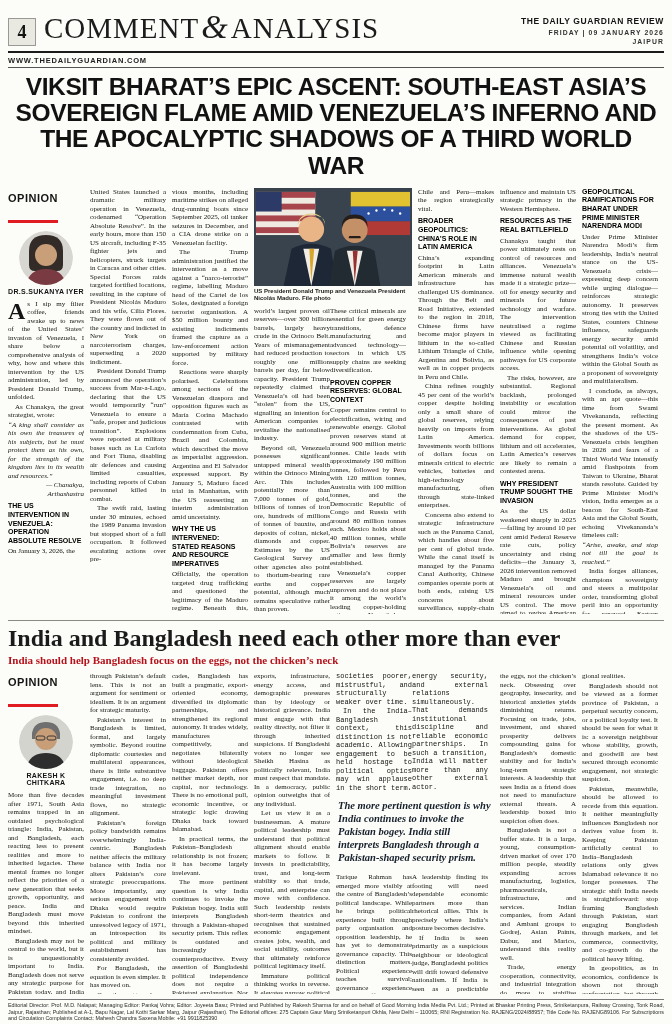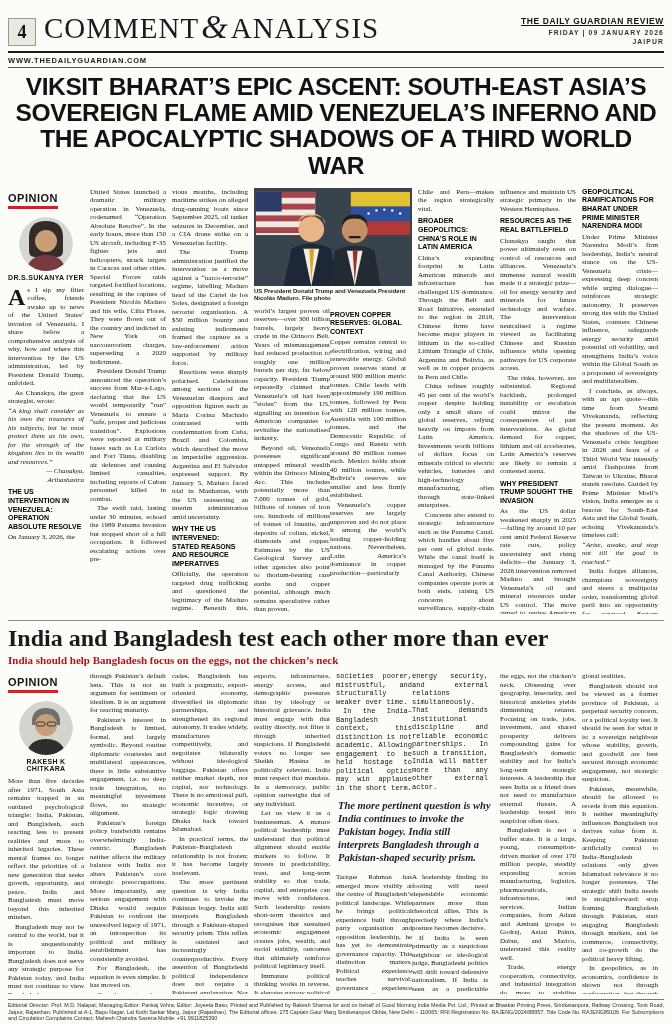--- a/index.html
+++ b/index.html
@@ -7,42 +7,42 @@
         font-family:"Liberation Serif",serif;color:#141414;overflow:hidden;
         padding:6px 8px;box-sizing:border-box;}
   
   .masthead{display:flex;align-items:flex-end;justify-content:space-between;padding:2px 0 4px;}
   .mh-left{display:flex;align-items:flex-end;gap:8px;}
   .pagenum{width:26px;height:26px;background:#e9e9e2;border:1px solid #9a9a92;
            font:700 18px "Liberation Serif",serif;display:flex;align-items:center;justify-content:center;}
   .section-title{font:400 29px "Liberation Serif",serif;letter-spacing:1px;color:#1c1c1c;white-space:nowrap;}
   .section-title .amp{font-style:italic;font-size:34px;font-family:"Liberation Serif",serif;padding:0 2px;}
   .mh-right{text-align:right;font-family:"Liberation Sans",sans-serif;line-height:1.35;}
-  .paper-name{font-weight:700;font-size:8.5px;letter-spacing:.6px;text-decoration:underline;}
+  .paper-name{font-weight:700;font-size:8.5px;letter-spacing:.6px;}
   .date-line,.city-line{font-weight:700;font-size:6.8px;letter-spacing:1.1px;color:#333;}
   .rule-heavy{border-top:2px solid #1b1b1b;margin:1px 0 2px;}
   .rule-thin{border-top:1px solid #555;margin:0 0 2px;}
   .website-row{font:700 7.5px "Liberation Sans",sans-serif;letter-spacing:.8px;color:#222;padding:1px 0 2px;}
   
   .headline1{font:900 24.5px/1.07 "Liberation Sans",sans-serif;letter-spacing:-.4px;
              text-align:center;color:#121212;margin:6px 2px 9px;}
   .body-grid{display:flex;gap:6px;overflow:hidden;}
   .bg1{height:426px;}
   .col{width:76px;flex:none;overflow:hidden;}
   .colwide{width:158px;flex:none;display:flex;flex-direction:column;overflow:hidden;}
   .subcols{display:flex;gap:0;flex:1;overflow:hidden;}
   .p{font-size:7px;line-height:8.5px;text-align:justify;margin:0 0 1px;text-indent:7px;}
   .noind{text-indent:0;}
   .qt{font-style:italic;}
   .attr{font-style:italic;text-align:right;text-indent:0;}
   .sh{font:700 7px/8.6px "Liberation Sans",sans-serif;margin:4px 0 2px;color:#000;text-indent:0;}
   .dropcap{float:left;font:700 24px/20px "Liberation Serif",serif;padding:1px 2px 0 0;}
   
   .kicker{display:inline-block;font:900 11px "Liberation Sans",sans-serif;letter-spacing:.5px;
-          border-bottom:3px solid #e01b22;padding-bottom:2px;margin-bottom:6px;}
+          border-bottom:3px solid #e01b22;padding-bottom:16px;margin-bottom:6px;}
   .author-photo{width:54px;height:54px;border-radius:50%;overflow:hidden;margin:2px auto 3px;display:block;}
   .author-name{font:700 7px "Liberation Sans",sans-serif;text-align:center;letter-spacing:.3px;margin:0 0 5px;}
   
   .news-photo{width:158px;height:98px;display:block;background:#39434e;}
   .caption{font:700 6px/7.4px "Liberation Sans",sans-serif;color:#222;margin:2px 0 4px;}
   
   .art-divider{border-top:1px solid #8a8a82;margin:6px 0 5px;}
   .headline2{font:700 24px/1.05 "Liberation Serif",serif;color:#1b1b1b;margin:0 0 3px;}
   .standfirst{font:600 11px "Liberation Serif",serif;color:#b5121b;margin:0 0 6px;}
   .bg2{height:322px;}
@@ -151,20 +151,21 @@
           <rect x="96" y="49" width="12" height="2.4" rx="1.2" fill="#241d19"></rect>
         </g>
       </svg>
       <div class="caption">US President Donald Trump and Venezuela President Nicolás Maduro. File photo</div>
       <div class="subcols">
         <div class="col">
           <p class="p noind">world’s largest proven oil reserves—over 300 billion barrels, largely heavy crude in the Orinoco Belt. Years of mismanagement had reduced production to roughly one million barrels per day, far below capacity. President Trump repeatedly claimed that Venezuela’s oil had been “stolen” from the US, signalling an intention for American companies to revitalise the nationalised industry.</p>
           <p class="p">Beyond oil, Venezuela possesses significant untapped mineral wealth within the Orinoco Mining Arc. This includes potentially more than 7,000 tonnes of gold, billions of tonnes of iron ore, hundreds of millions of tonnes of bauxite, and deposits of coltan, nickel, diamonds and copper. Estimates by the US Geological Survey and other agencies also point to thorium-bearing rare earths and copper potential, although much remains speculative rather than proven.</p>
         </div>
         <div class="col">
+          <p class="p noind">These critical minerals are essential for green energy transitions, defence manufacturing and advanced technology—sectors in which US supply chains are seeking diversification.</p>
           <h4 class="sh">PROVEN COPPER RESERVES: GLOBAL CONTEXT</h4>
           <p class="p noind">Copper remains central to electrification, wiring and renewable energy. Global proven reserves stand at around 900 million metric tonnes. Chile leads with approximately 190 million tonnes, followed by Peru with 120 million tonnes, Australia with 100 million tonnes, and the Democratic Republic of Congo and Russia with around 80 million tonnes each. Mexico holds about 40 million tonnes, while Bolivia’s reserves are smaller and less firmly established.</p>
           <p class="p">Venezuela’s copper reserves are largely unproven and do not place it among the world’s leading copper-holding nations. Nevertheless, Latin America’s dominance in copper production—particularly</p>
         </div>
       </div>
     </div>
 
     <div class="col">
       <p class="p noind">Chile and Peru—makes the region strategically vital.</p>
       <h4 class="sh">BROADER GEOPOLITICS: CHINA’S ROLE IN LATIN AMERICA</h4>
@@ -187,21 +188,21 @@
       <h4 class="sh" style="margin-top:0">GEOPOLITICAL RAMIFICATIONS FOR BHARAT UNDER PRIME MINISTER NARENDRA MODI</h4>
       <p class="p noind">Under Prime Minister Narendra Modi’s firm leadership, India’s neutral stance on the US-Venezuela crisis—expressing deep concern while urging dialogue—reinforces strategic autonomy. It preserves strong ties with the United States, counters Chinese influence, safeguards energy security amid potential oil volatility, and strengthens India’s voice within the Global South as a proponent of sovereignty and multilateralism.</p>
       <p class="p">I conclude, as always, with an apt quote—this time from Swami Vivekananda, reflecting the present moment. As the shadows of the US-Venezuela crisis lengthen in 2026 and fears of a Third World War intensify amid flashpoints from Taiwan to Ukraine, Bharat stands resolute. Guided by Prime Minister Modi’s vision, India emerges as a beacon for South-East Asia and the Global South, echoing Vivekananda’s timeless call:</p>
       <p class="p qt noind">“Arise, awake, and stop not till the goal is reached.”</p>
       <p class="p">India forges alliances, champions sovereignty and steers a multipolar order, transforming global peril into an opportunity for renewed Eastern leadership.</p>
 
     </div>
   </div>
 
   <div class="art-divider"></div>
-  <h2 class="headline2">India and Bangladesh test each other more than ever</h2>
+  <h2 class="headline2">India and Bangladesh need each other more than ever</h2>
   <div class="standfirst">India should help Bangladesh focus on the eggs, not the chicken’s neck</div>
 
   <div class="body-grid bg2">
 
     <div class="col">
       <span class="kicker">OPINION</span>
       <span class="author-photo">
         <svg viewBox="0 0 54 54" width="54" height="54">
           <circle cx="27" cy="27" r="27" fill="#d4d4cf"></circle>
           <path d="M13 18 Q15 7 27 7 Q39 7 41 18 L41 24 L13 24 Z" fill="#6f6f6f"></path>
@@ -210,21 +211,21 @@
           <rect x="28" y="21" width="9" height="4" rx="2" fill="none" stroke="#3a3a3a" stroke-width="1"></rect>
           <path d="M7 54 Q10 38 27 38 Q44 38 47 54 Z" fill="#2e2e2e"></path>
         </svg>
       </span>
       <div class="author-name">RAKESH K CHITKARA</div>
       <p class="p noind">More than five decades after 1971, South Asia remains trapped in an outdated psychological triangle: India, Pakistan, and Bangladesh, each reacting less to present realities and more to inherited legacies. These mental frames no longer reflect the priorities of a new generation that seeks growth, opportunity, and peace. India and Bangladesh must move beyond this inherited mindset.</p>
       <p class="p">Bangladesh may not be central to the world, but it is unquestionably important to India. Bangladesh does not serve any strategic purpose for Pakistan today, and India must not continue to view Bangladesh</p>
     </div>
 
     <div class="col">
-      <p class="p noind">through Pakistan’s default lens. This is not an argument for sentiment or idealism. It is an argument for reacting maturity.</p>
+      <p class="p noind">through Pakistan’s default lens. This is not an argument for sentiment or idealism. It is an argument for strategic maturity.</p>
       <p class="p">Pakistan’s interest in Bangladesh is limited, formal, and largely symbolic. Beyond routine diplomatic courtesies and multilateral appearances, there is little substantive engagement, i.e. no deep trade integration, no meaningful investment flows, no strategic alignment.</p>
       <p class="p">Pakistan’s foreign policy bandwidth remains overwhelmingly India-centric. Bangladesh neither affects the military balance with India nor alters Pakistan’s core strategic preoccupations. More importantly, any serious engagement with Dhaka would require Pakistan to confront the unresolved legacy of 1971, an introspection its political and military establishment has consistently avoided.</p>
       <p class="p">For Bangladesh, the equation is even simpler. It has moved on.</p>
       <p class="p">Over the past two de-</p>
     </div>
 
     <div class="col">
       <p class="p noind">cades, Bangladesh has built a pragmatic, export-oriented economy, diversified its diplomatic partnerships, and strengthened its regional autonomy. It trades widely, manufactures competitively, and negotiates bilaterally without ideological baggage. Pakistan offers neither market depth, nor capital, nor technology. There is no emotional pull, economic incentive, or strategic logic drawing Dhaka back toward Islamabad.</p>
       <p class="p">In practical terms, the Pakistan–Bangladesh relationship is not frozen; it has become largely irrelevant.</p>
       <p class="p">The more pertinent question is why India continues to invoke the Pakistan bogey. India still interprets Bangladesh through a Pakistan-shaped security prism. This reflex is outdated and increasingly counterproductive. Every assertion of Bangladeshi political independence does not require a Pakistani explanation. Nor does every domestic political shift in Dhaka signal hostility toward India. Treating Bangladesh primarily as a security variable rather than as a sovereign economic actor limits India’s own strategic imagination.</p>

